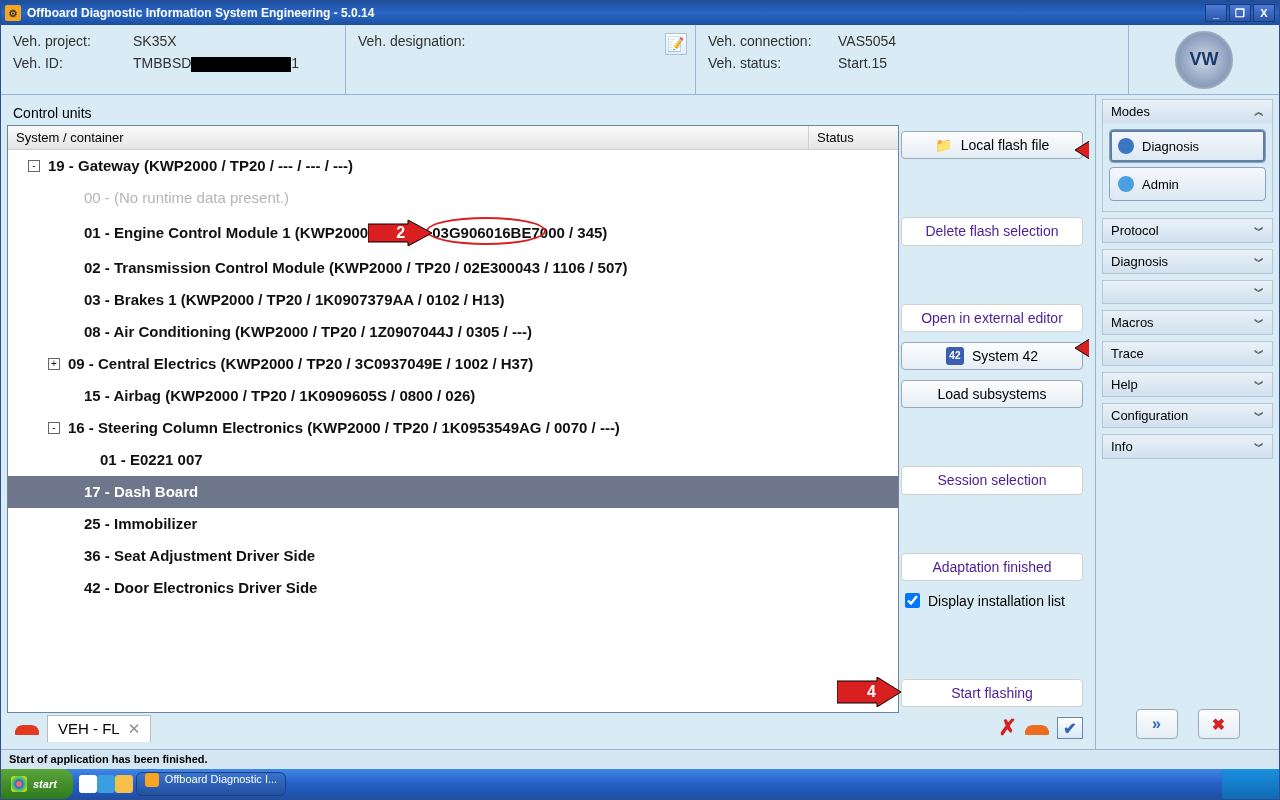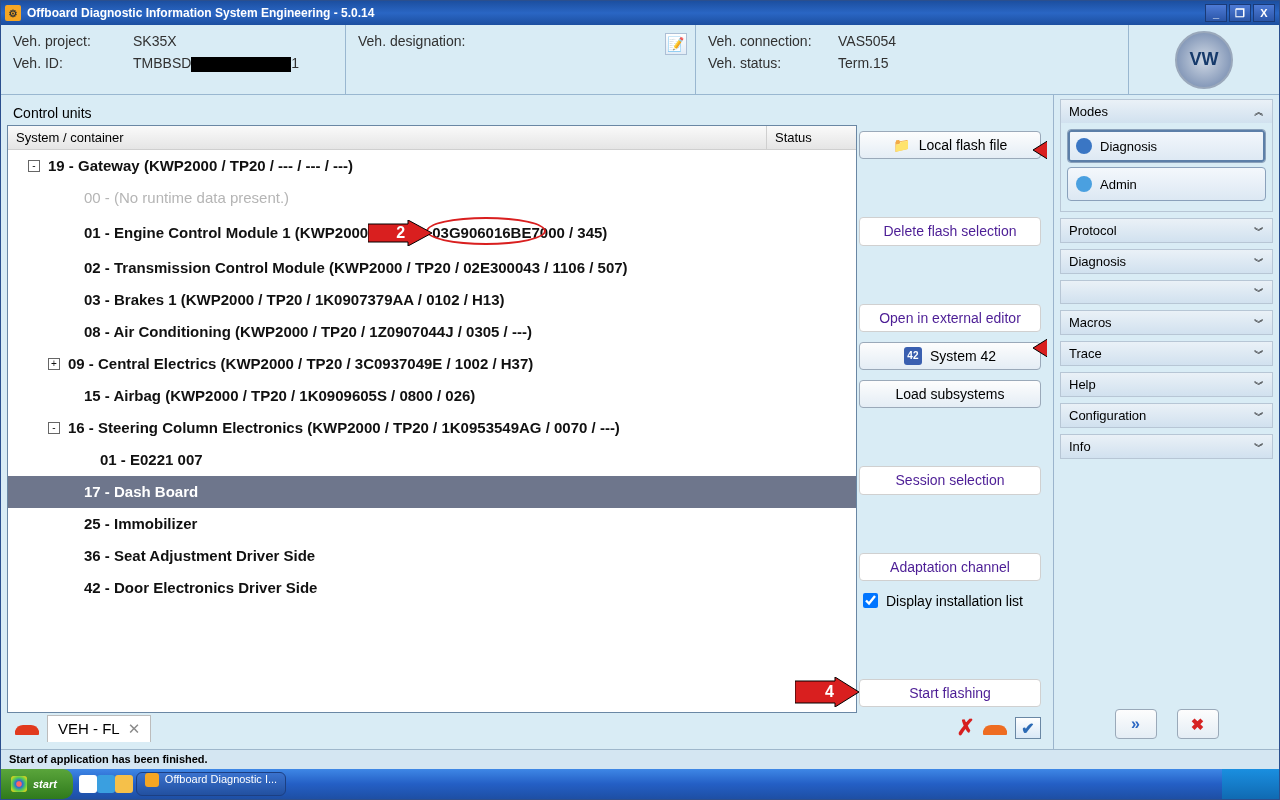--- a/index.html
+++ b/index.html
@@ -39,21 +39,21 @@
   .tab .x{color:#8a8a8a; cursor:pointer;}
   .tabsrow .spacer{flex:1;}
   .xred{color:#d71f1f; font-size:22px; font-weight:bold; cursor:pointer;}
   .checkbtn{width:26px;height:22px;border:1px solid #6a87a4;background:linear-gradient(#fff,#d9e8f7);display:flex;align-items:center;justify-content:center;color:#2c6ab5;font-weight:bold;}
   .rightcol{width:190px; padding:6px 6px 6px 2px; display:flex; flex-direction:column; gap:10px; position:relative;}
   .btn{height:40px; border:1px solid #9aa9b9; border-radius:4px; background:linear-gradient(#fdfdfd,#e4edf5); display:flex;align-items:center;justify-content:center; gap:8px; font-size:14px; cursor:pointer;}
   .btn.disabled{background:#fff; color:#4c1d95; border-color:#d0d0d0; cursor:default;margin-top:48px;}
   .btn .bicon{width:18px;height:18px;display:inline-flex;align-items:center;justify-content:center;}
   .chkrow{display:flex; align-items:center; gap:8px; font-size:14px; padding:2px 4px;}
   .chkrow input{width:15px;height:15px;}
-  .sidepanel{width:226px; border-left:1px solid #9bb4cc; padding:4px 6px; display:flex; flex-direction:column; gap:6px; overflow:auto;}
+  .sidepanel{width:184px; border-left:1px solid #9bb4cc; padding:4px 6px; display:flex; flex-direction:column; gap:6px; overflow:auto;}
   .acc{border:1px solid #b7c6d5;}
   .acchead{background:linear-gradient(#eaf1f7,#d1e1ef); padding:4px 8px; font-size:13px; display:flex; align-items:center; justify-content:space-between; cursor:pointer;}
   .acchead .chev{font-size:10px;}
   .accbody{padding:6px;}
   .modebtn{height:34px; border:1px solid #8aa1bb; border-radius:4px; background:linear-gradient(#f4f8fc,#dce8f3); display:flex; align-items:center; gap:8px; padding:0 8px; font-size:13px; margin-bottom:4px; cursor:pointer;}
   .modebtn.active{box-shadow:inset 0 0 0 2px #5c7fa8;}
   .modebtn .mi{width:16px;height:16px;border-radius:50%;}
   .sidebtns{display:flex; gap:20px; justify-content:center; padding:6px 0;}
   .sqbtn{width:42px;height:30px;border:1px solid #9aa9b9;border-radius:4px;background:linear-gradient(#fdfdfd,#e4edf5);display:flex;align-items:center;justify-content:center;font-size:16px;cursor:pointer;}
   .statusbar{height:20px; border-top:1px solid #9fb7cb; background:#d4e6f2; font-size:11px; padding:3px 8px; font-weight:bold;}
@@ -101,21 +101,21 @@
         </div>
       <div class="noteicon" style="position:absolute; right:8px; top:8px;">📝</div>
     </div>
     <div class="hpanel" style="flex:1">
       <div class="row">
           <span class="lbl" style="min-width:130px">Veh. connection:</span>
           <span>VAS5054</span>
         </div>
       <div class="row">
           <span class="lbl" style="min-width:130px">Veh. status:</span>
-          <span>Term.15</span>
+          <span>Start.15</span>
         </div>
     </div>
     <div class="hlogo">
       <div class="vwlogo">VW</div>
     </div>
   </div>
 
   <div class="bodyrow">
 
     <div class="maincol">
@@ -214,21 +214,21 @@
               <span class="bicon" style="background:#3a5fb0;color:#fff;border-radius:3px;font-size:10px;font-weight:bold">42</span>
               <span>System 42</span>
             </div>
           <div class="btn">
               <span>Load subsystems</span>
             </div>
           <div class="btn disabled">
               <span>Session selection</span>
             </div>
           <div class="btn disabled">
-              <span>Adaptation channel</span>
+              <span>Adaptation finished</span>
             </div>
           <label class="chkrow">
               <input type="checkbox" checked="" style="">
               <span>Display installation list</span>
             </label>
           <div style="flex:1"></div>
           <div class="btn disabled">
               <span>Start flashing</span>
             </div>
 

